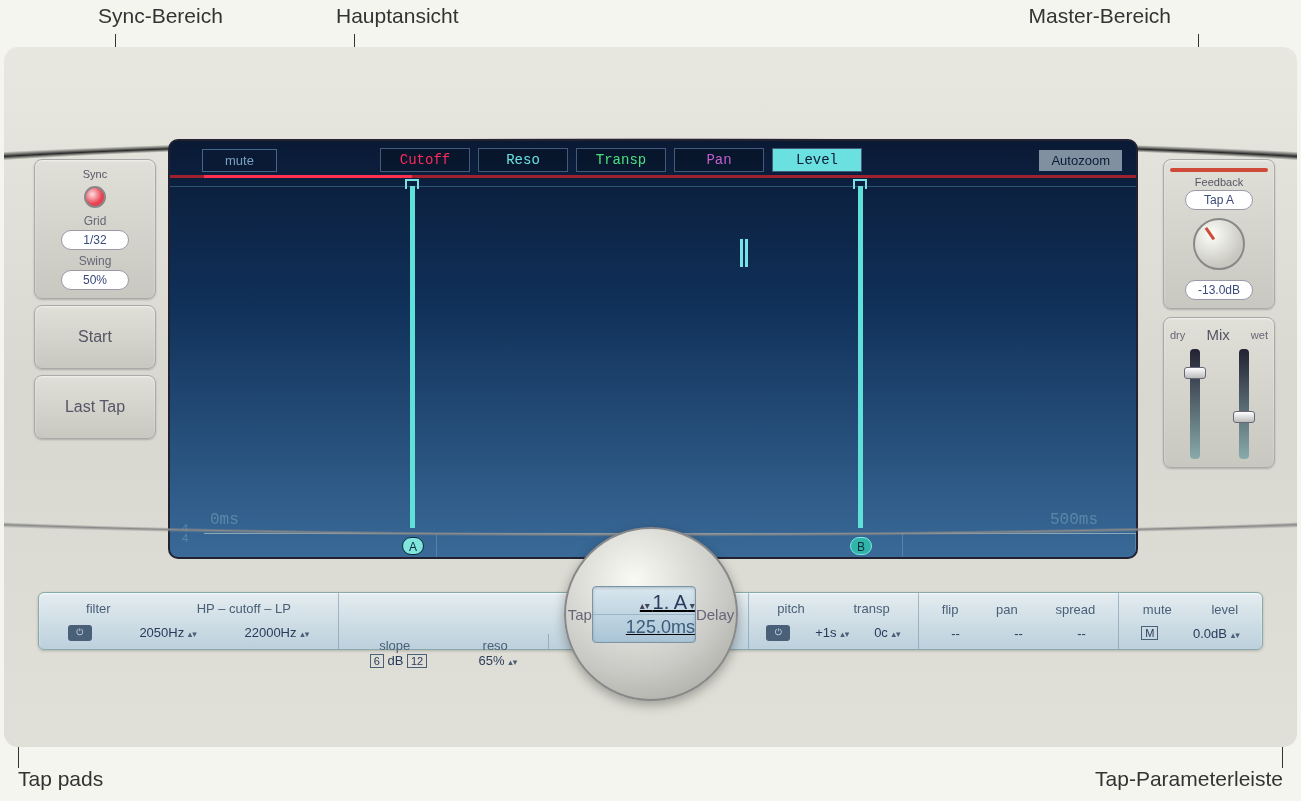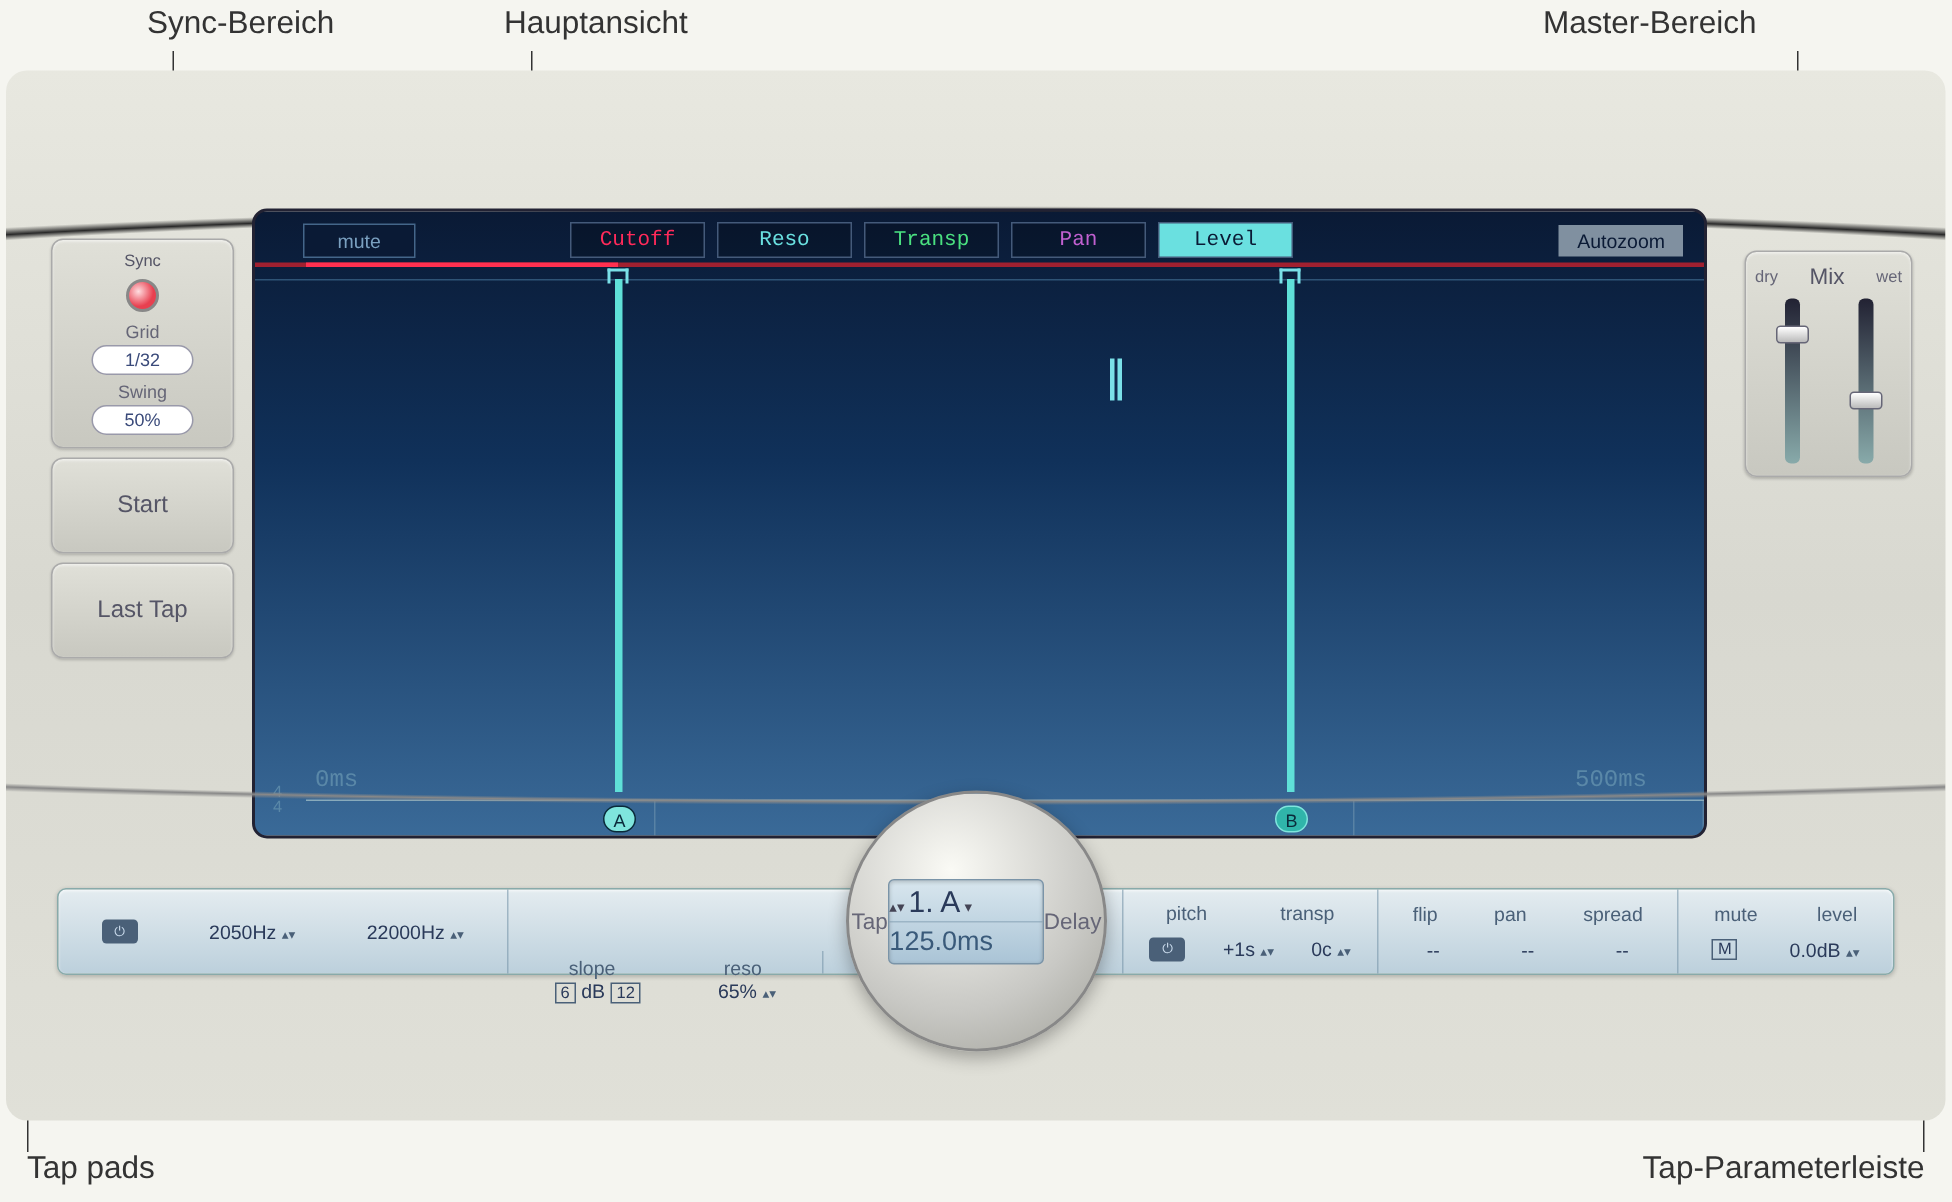--- a/index.html
+++ b/index.html
@@ -145,22 +145,23 @@
   border: 2px solid #888;
   box-shadow: 0 4px 12px rgba(0,0,0,0.3);
   display: flex; flex-direction: row; align-items: center; justify-content: center;
   z-index: 5;
 }
 .dial-label { font-size: 15px; color: #667; }
 .dial-value-box {
   width: 104px; margin: 4px 0;
   background: linear-gradient(180deg, #d8e6ee, #aac4d6);
   border: 1px solid #7a94a8; border-radius: 4px;
-  text-align: left; padding: 4px 0;
+  text-align: right; padding: 4px 0;
   box-shadow: inset 0 1px 3px rgba(0,0,0,0.2);
+  text-decoration: underline;
 }
 .dial-main { font-size: 20px; color: #2a3a5a; font-weight: 500; }
 .dial-sub { font-size: 18px; color: #3a5a7a; border-top: 1px solid rgba(120,150,170,0.5); padding-top: 2px; }
 .dial-arrows { font-size: 10px; color: #445; }
 
 
 .param-bar {
   position: absolute; top: 545px; left: 34px; right: 34px; height: 58px;
   background: linear-gradient(180deg, #e4ecf0, #bcd0dc);
   border: 1px solid #8aa; border-radius: 6px;
@@ -248,20 +249,27 @@
       <div class="ruler-cell"></div>
         <div class="ruler-cell"></div>
         <div class="ruler-cell"></div>
         <div class="ruler-cell"></div>
     </div>
     <div class="tap-marker a">A</div>
     <div class="tap-marker b">B</div>
   </div>
 
   <div class="master-section">
+    <div class="fb-box">
+      <div class="fb-title-bar"></div>
+      <div class="sync-title">Feedback</div>
+      <div class="pill">Tap A</div>
+      <div class="knob"></div>
+      <div class="pill">-13.0dB</div>
+    </div>
     <div class="mix-box">
       <div class="mix-header">
         <span>dry</span>
         <span class="mix-title">Mix</span>
         <span>wet</span>
       </div>
       <div class="sliders">
         <div class="slider-track">
           <div class="slider-thumb" style="top:18px;"></div>
         </div>
@@ -269,20 +277,24 @@
           <div class="slider-thumb" style="top:62px;"></div>
         </div>
       </div>
     </div>
   </div>
 
   <div class="bottom-bezel"></div>
 
   <div class="param-bar">
     <div class="pb-group" style="flex:0 0 300px;">
+      <div class="pb-headers">
+        <span>filter</span>
+        <span>HP – cutoff – LP</span>
+      </div>
       <div class="pb-values">
         <span class="pb-power">⏻</span>
         <span><span>2050Hz</span> <span class="pb-stepper">▴▾</span></span>
         <span><span>22000Hz</span> <span class="pb-stepper">▴▾</span></span>
       </div>
     </div>
     <div class="pb-group" style="flex:0 0 210px;margin-top:41px;">
       <div class="pb-headers">
         <span>slope</span>
         <span>reso</span>

